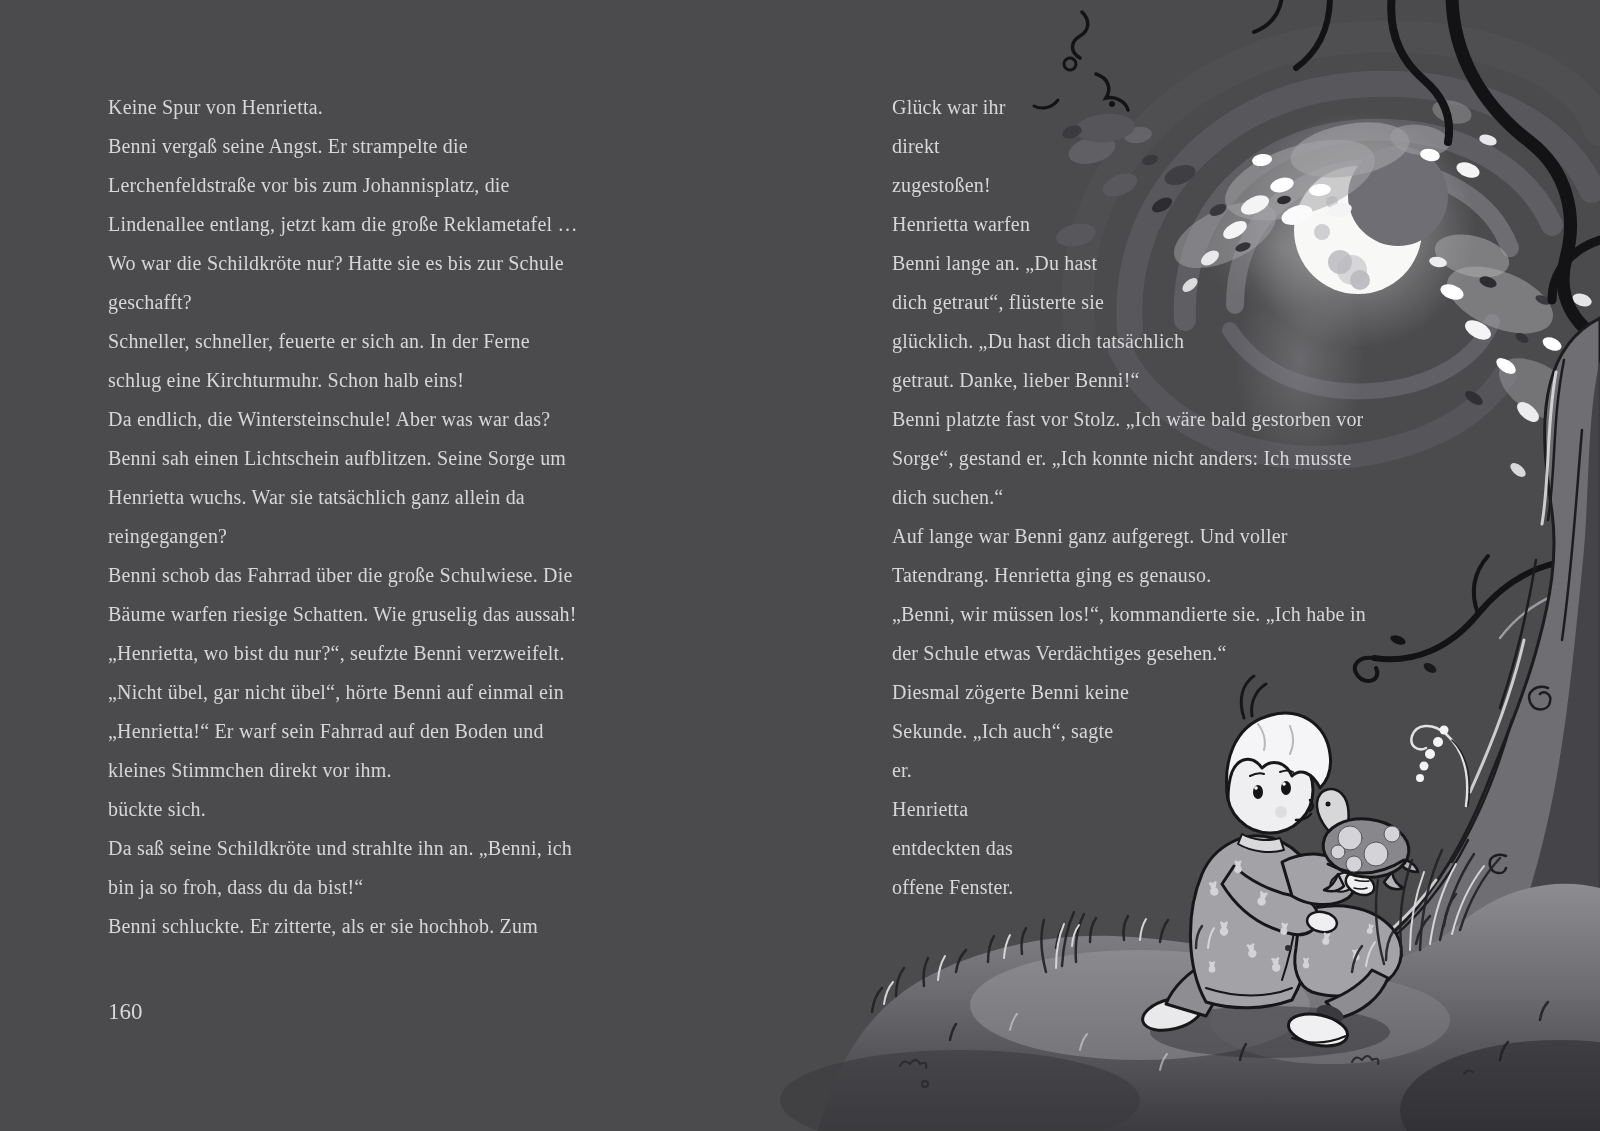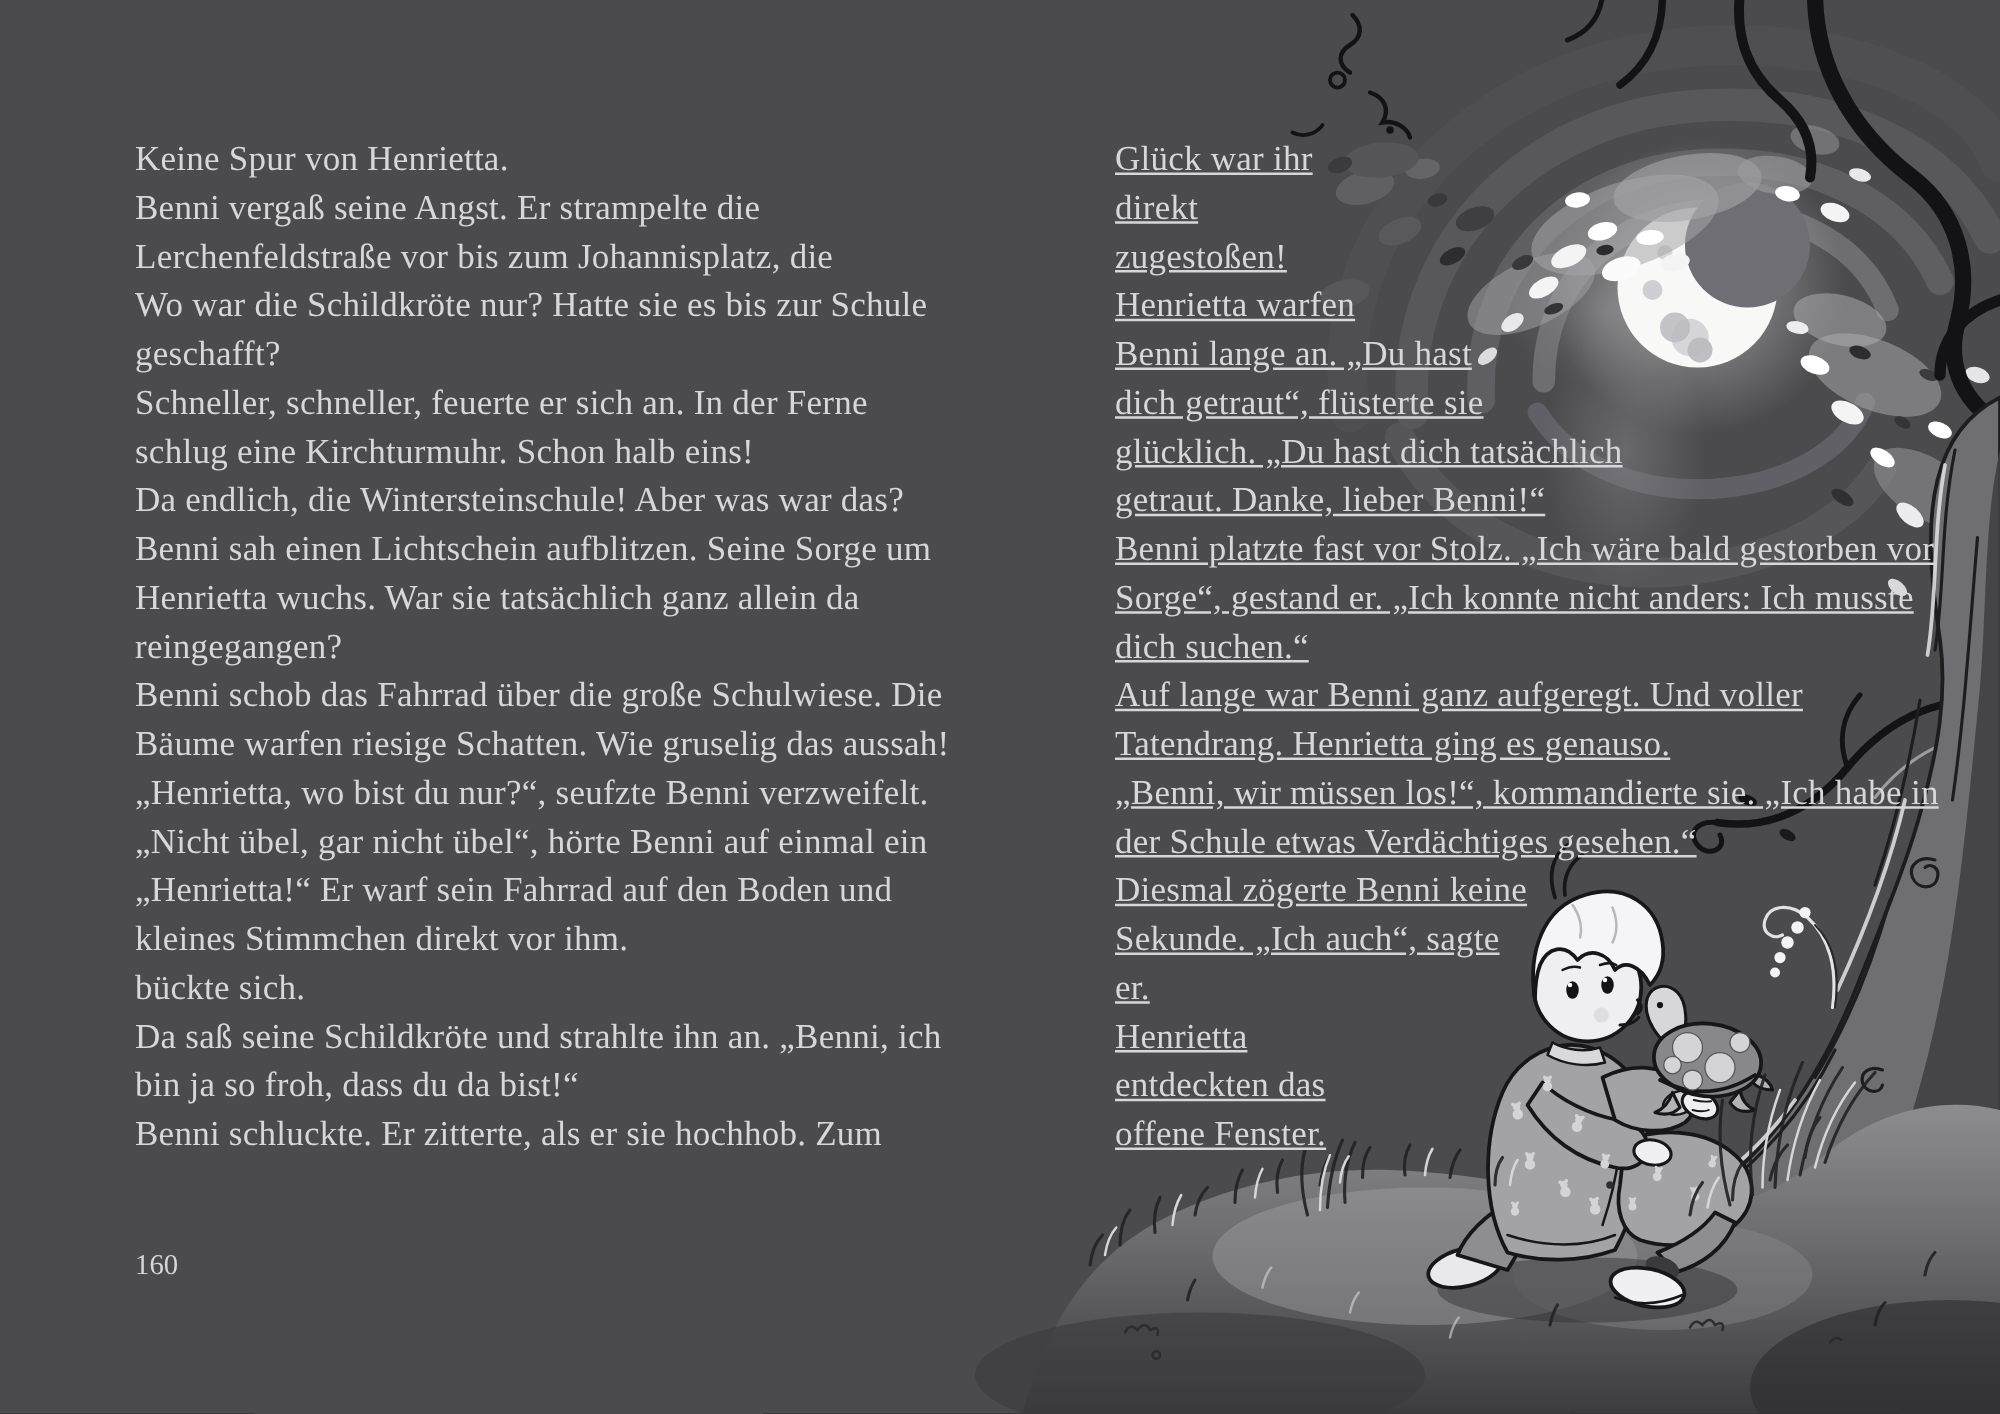--- a/index.html
+++ b/index.html
@@ -12,25 +12,25 @@
     --ink:#17171a; --shell:#88888c; --spot:#d4d4d8;
   }
   html,body{margin:0;padding:0;background:#222;}
   .spread{
     position:relative; width:1600px; height:1131px; overflow:hidden;
     background:var(--bg);
     font-family:"Liberation Serif","DejaVu Serif",serif;
   }
   .illustration{position:absolute;left:0;top:0;z-index:0;}
   .text-col{
-    position:absolute; top:108px; z-index:2; color:var(--text);
-    font-size:28px; letter-spacing:0.2px;
+    position:absolute; top:88px; z-index:2; color:var(--text);
+    font-size:20px; letter-spacing:0.2px;
   }
   .text-col.left{left:108px; width:600px;}
-  .text-col.right{left:892px; width:600px;text-decoration:underline;}
+  .text-col.right{left:892px; width:600px;}
   .line{height:39px; line-height:39px; white-space:nowrap;}
   .page-number{
     position:absolute; z-index:2; left:108px; top:992px; width:570px;
     height:39px; line-height:39px; text-align:left;
     color:var(--text); font-size:23px;
   }
 </style>
 </head>
 <body>
 
@@ -307,20 +307,21 @@
         <path d="M 1352,1062 q 4,-8 10,-2 q 6,-8 10,0 q 8,-4 6,4"></path>
         <path d="M 1464,1074 q 4,-6 9,-2"></path>
       </g>
     </g>
   </svg>
 
   <div class="text-col left">
       <div class="line">Keine Spur von Henrietta.</div>
       <div class="line">Benni vergaß seine Angst. Er strampelte die</div>
       <div class="line">Lerchenfeldstraße vor bis zum Johannisplatz, die</div>
+      <div class="line">Lindenallee entlang, jetzt kam die große Reklametafel …</div>
       <div class="line">Wo war die Schildkröte nur? Hatte sie es bis zur Schule</div>
       <div class="line">geschafft?</div>
       <div class="line">Schneller, schneller, feuerte er sich an. In der Ferne</div>
       <div class="line">schlug eine Kirchturmuhr. Schon halb eins!</div>
       <div class="line">Da endlich, die Wintersteinschule! Aber was war das?</div>
       <div class="line">Benni sah einen Lichtschein aufblitzen. Seine Sorge um</div>
       <div class="line">Henrietta wuchs. War sie tatsächlich ganz allein da</div>
       <div class="line">reingegangen?</div>
       <div class="line">Benni schob das Fahrrad über die große Schulwiese. Die</div>
       <div class="line">Bäume warfen riesige Schatten. Wie gruselig das aussah!</div>

